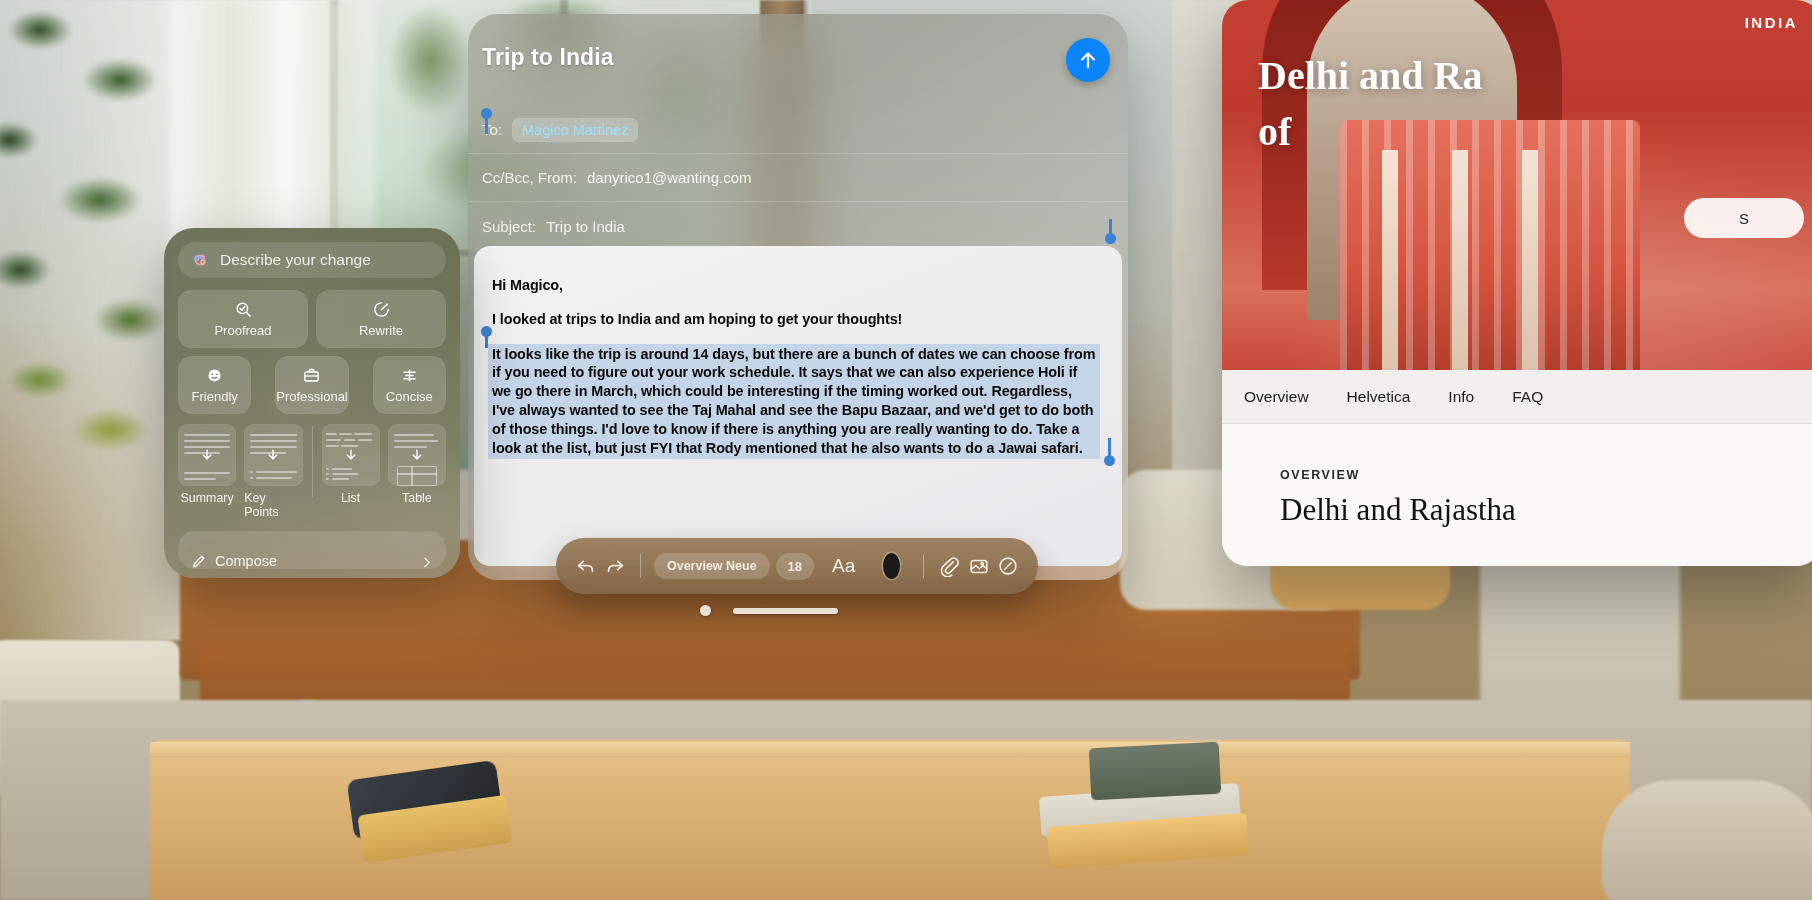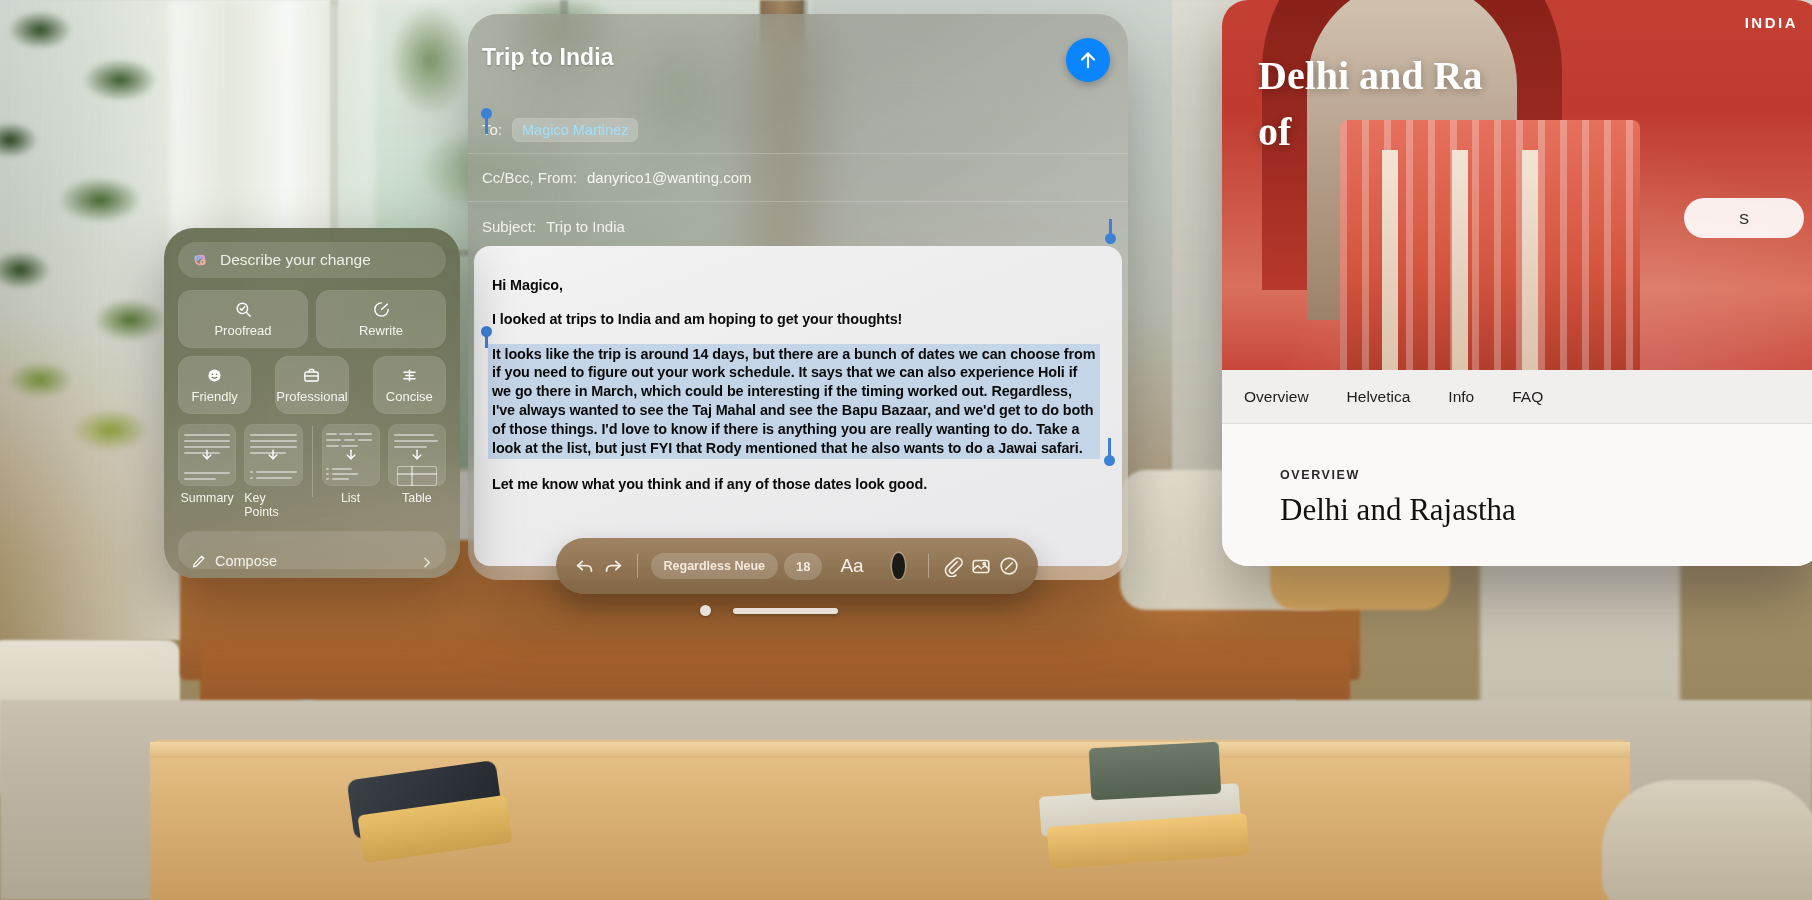--- a/index.html
+++ b/index.html
@@ -454,21 +454,20 @@
 
   <div class="field-row r-subj">
     <span class="field-label">Subject:</span>
     <span class="field-value subj">Trip to India</span>
   </div>
 
   <div id="mail-body">
     <p>Hi Magico,</p>
     <p>I looked at trips to India and am hoping to get your thoughts!</p>
     <p class="selected">It looks like the trip is around 14 days, but there are a bunch of dates we can choose from if you need to figure out your work schedule. It says that we can also experience Holi if we go there in March, which could be interesting if the timing worked out. Regardless, I've always wanted to see the Taj Mahal and see the Bapu Bazaar, and we'd get to do both of those things.  I'd love to know if there is anything you are really wanting to do. Take a look at the list, but just FYI that Rody mentioned that he also wants to do a Jawai safari.</p>
-    <p>Let me know what you think and if any of those dates look good.</p>
   </div>
 
   <div class="sel-handle-bar" style="left:17px; top:102px; height:18px;"></div>
   <div class="sel-handle" style="left:13px; top:94px;"></div>
   <div class="sel-handle-bar" style="left:641px; top:205px; height:18px;"></div>
   <div class="sel-handle" style="left:637px; top:219px;"></div>
 </div>
 
 <div class="sel-handle-bar" style="left:485px; top:332px; height:16px;"></div>
 <div class="sel-handle" style="left:481px; top:326px;"></div>
@@ -484,21 +483,21 @@
   </button>
   <button class="tb-btn">
     <svg viewBox="0 0 24 24" fill="none" stroke="currentColor" stroke-width="1.9" stroke-linecap="round" stroke-linejoin="round">
       <path d="M15 7 L20 11.5 L15 16"></path>
       <path d="M20 11.5 H10 a5 5 0 0 0 -5 5 v1"></path>
     </svg>
   </button>
 
   <div class="tb-div"></div>
 
-  <div class="tb-pill">Regardless Neue</div>
+  <div class="tb-pill">Overview Neue</div>
   <div class="tb-pill num">18</div>
   <div class="tb-aa">Aa</div>
   <div class="tb-swatch"></div>
 
   <div class="tb-div"></div>
 
   <button class="tb-btn">
     <svg viewBox="0 0 24 24" fill="none" stroke="currentColor" stroke-width="1.8" stroke-linecap="round" stroke-linejoin="round">
       <path d="M16.5 7.5 L9 15 a2.8 2.8 0 0 0 4 4 l7.5-7.5 a4.8 4.8 0 0 0 -6.8 -6.8 L5.5 12.4 a6.8 6.8 0 0 0 9.6 9.6"></path>
     </svg>

